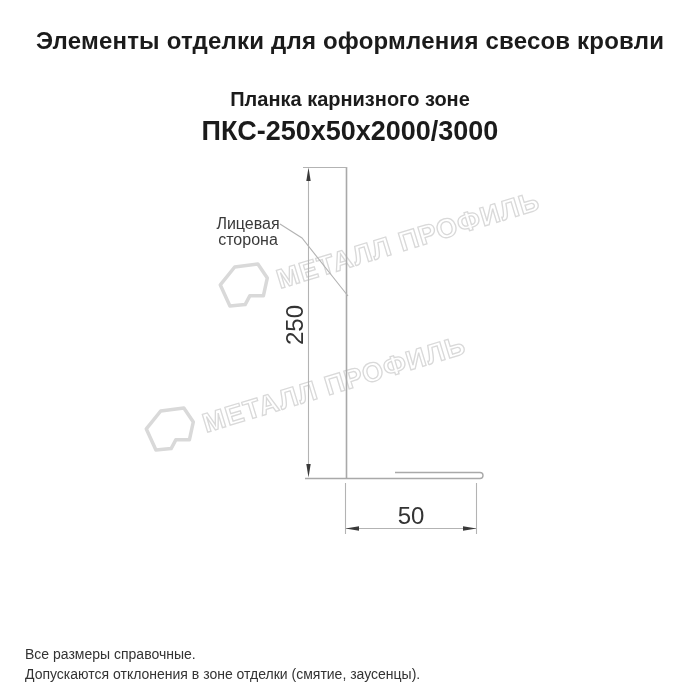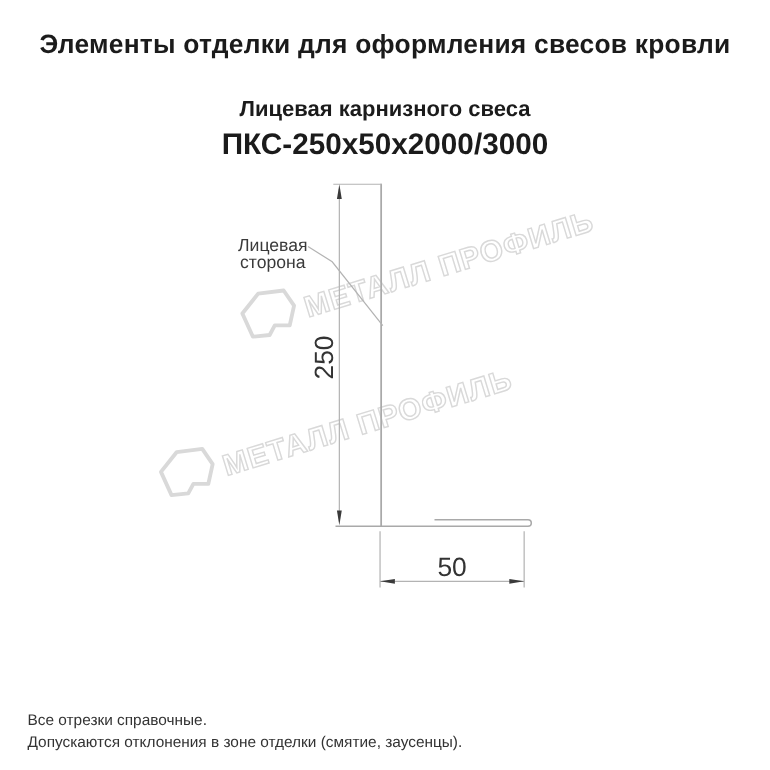--- a/index.html
+++ b/index.html
@@ -34,21 +34,21 @@
     font-size:27px;font-weight:bold;letter-spacing:1px;
     fill:#ffffff;stroke:#d9d9d9;stroke-width:1.3px;
   }
 </style>
 </head>
 <body>
 
 <div class="stage">
 
   <div class="doc-title">Элементы отделки для оформления свесов кровли</div>
-  <div class="product-name">Лицевая карнизного свеса</div>
+  <div class="product-name">Планка карнизного зоне</div>
   <div class="product-model">ПКС-250х50х2000/3000</div>
 
   <svg class="drawing" width="700" height="700" viewBox="0 0 700 700">
 
     <g transform="translate(208,272) rotate(-17)">
       <path d="M8 16 L27 3 L50 7 L55 23 L46 39 L33 35 L26 42 L11 39 Z" fill="#ffffff" stroke="#d9d9d9" stroke-width="3.5" stroke-linejoin="round"></path>
       <text class="wm-text" x="64" y="37">МЕТАЛЛ ПРОФИЛЬ</text>
     </g>
 
     <g transform="translate(134,416) rotate(-17)">
@@ -72,17 +72,17 @@
     <polygon points="345.5,528.5 359,526.3 359,530.7" fill="#3a3a3a"></polygon>
     <polygon points="476.5,528.5 463,526.3 463,530.7" fill="#3a3a3a"></polygon>
     <text class="dim-text" x="411" y="524" text-anchor="middle">50</text>
 
     <polyline points="280,224 302,238 348,296" stroke="#b3b3b3" stroke-width="1.1" fill="none"></polyline>
   </svg>
 
   <div class="face-label">Лицевая сторона</div>
 
   <div class="footnotes">
-    <div>Все отрезки справочные.</div>
+    <div>Все размеры справочные.</div>
     <div>Допускаются отклонения в зоне отделки (смятие, заусенцы).</div>
   </div>
 
 </div>
 
 </body></html>

